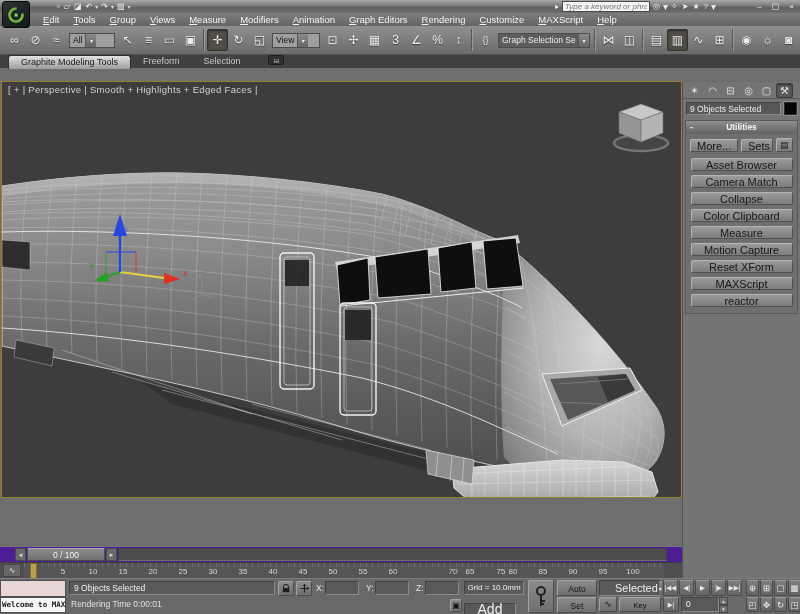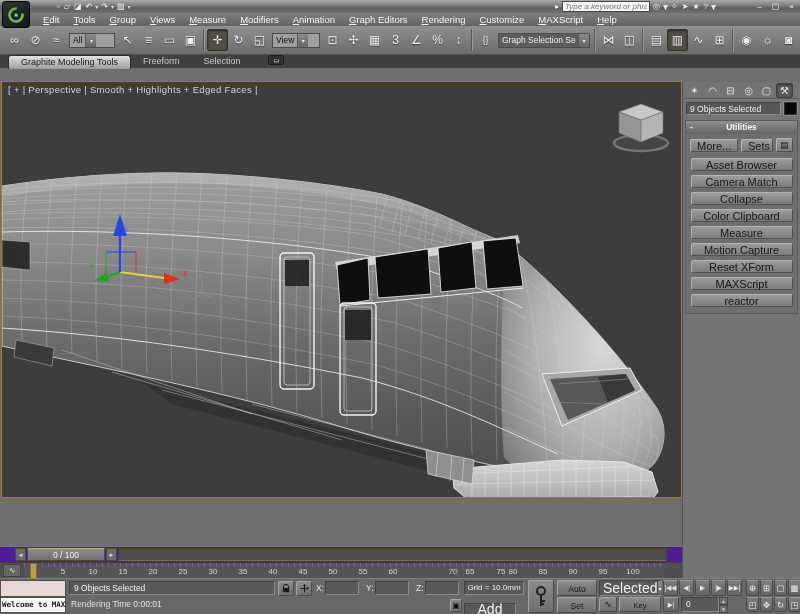--- a/index.html
+++ b/index.html
@@ -94,21 +94,21 @@
   .sb-xform{left:296px;top:2px;width:16px;height:15px;display:flex;align-items:center;justify-content:center;}
   .coordlab{top:4px;color:#e8e8e8;font-size:8.5px;}
   .coordfield{top:2px;height:14px;}
   .grid-box{left:464px;top:2px;width:60px;height:14px;font-size:8px;text-align:center;line-height:12px;}
   .tt-ico{left:450px;top:20px;width:12px;height:13px;font-size:8px;display:flex;align-items:center;justify-content:center;}
   .tt-box{left:464px;top:24px;width:52px;height:13px;font-size:14px;text-align:center;line-height:11px;}
   .key-big{left:528px;top:1px;width:26px;height:33px;display:flex;align-items:center;justify-content:center;}
   .ak-btn{left:557px;top:1px;width:40px;height:16px;font-size:8.5px;line-height:14px;text-align:center;}
   .sk-btn{left:557px;top:18px;width:40px;height:16px;font-size:8.5px;line-height:14px;text-align:center;}
   .sel-dd{left:599px;top:1px;width:62px;height:16px;display:flex;align-items:center;}
-  .sel-dd .val{flex:1;padding-left:3px;font-size:14px;color:#f0f0f0;}
+  .sel-dd .val{flex:1;padding-left:15px;font-size:11px;color:#f0f0f0;}
   .sel-dd .car{width:11px;height:100%;background:linear-gradient(#8b8b8b,#666);font-size:6px;color:#eee;display:flex;align-items:center;justify-content:center;border-left:1px solid #4a4a4a;}
   .tan-btn{left:599px;top:18px;width:18px;height:15px;font-size:9px;text-align:center;line-height:13px;}
   .kf-btn{left:619px;top:18px;width:42px;height:15px;font-size:7.5px;text-align:center;line-height:13px;}
   .pb-row{left:663px;top:1px;display:flex;gap:1px;}
   .pb-btn{width:15px;height:16px;font-size:6.5px;color:#e8e8e8;background:linear-gradient(#7d7d7d,#646464);border:1px solid #4a4a4a;border-top-color:#9a9a9a;display:flex;align-items:center;justify-content:center;border-radius:2px;white-space:nowrap;}
   .km-btn{left:663px;top:18px;width:16px;height:15px;}
   .frame-field{left:681px;top:18px;width:38px;height:15px;padding:1px 0 0 4px;font-size:8.5px;}
   .spinner{left:719px;top:18px;width:9px;height:15px;display:flex;flex-direction:column;}
   .spinner span{flex:1;font-size:5px;color:#e8e8e8;background:#6f6f6f;border:1px solid #4a4a4a;display:flex;align-items:center;justify-content:center;}
   .nav-row1{left:746px;top:1px;display:flex;gap:1px;}

